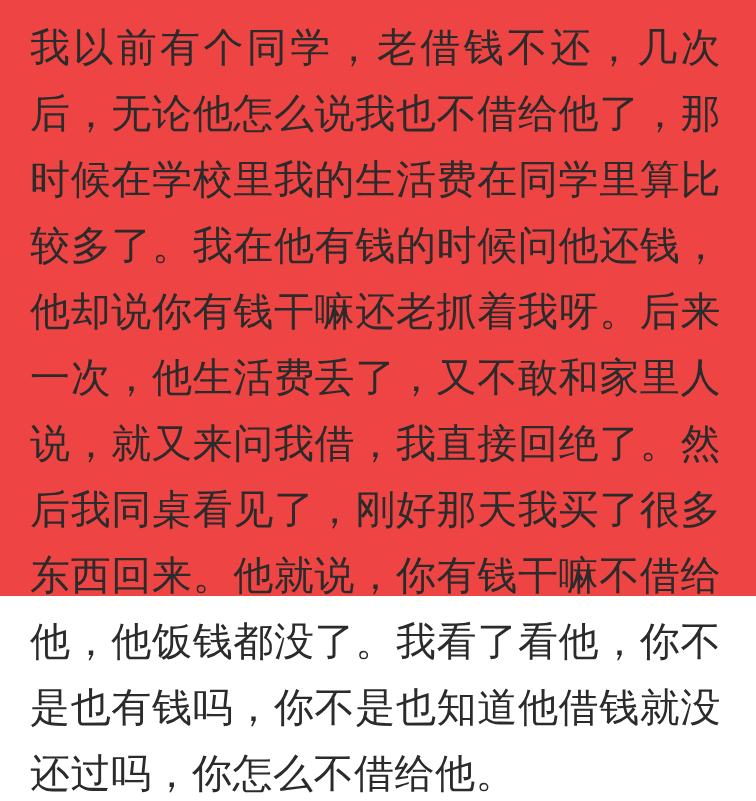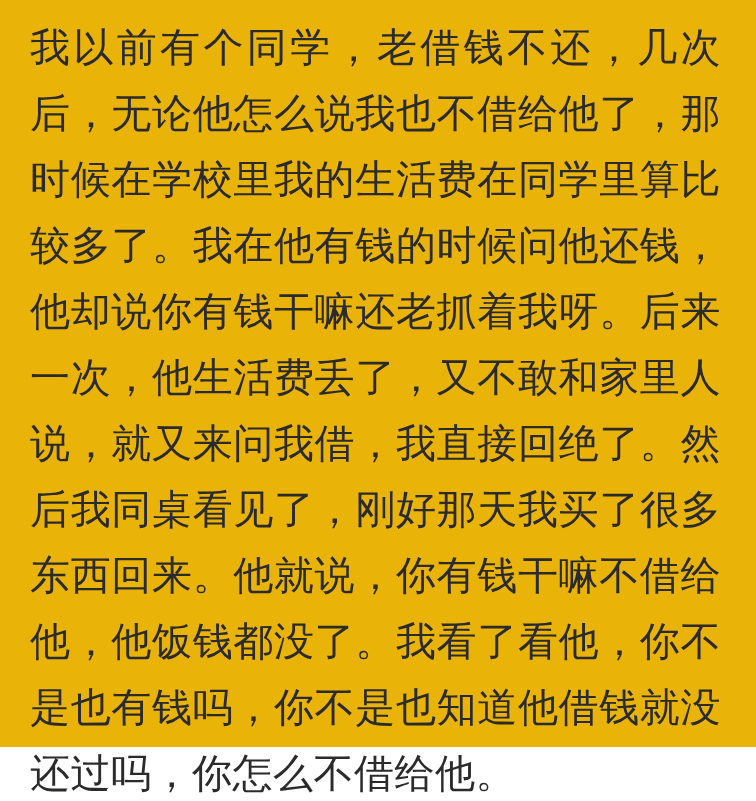--- a/index.html
+++ b/index.html
@@ -9,22 +9,22 @@
   }
   body {
     width: 756px;
     height: 801px;
     overflow: hidden;
     font-family: "DejaVu Sans", sans-serif;
   }
   .page {
     box-sizing: border-box;
     width: 756px;
-    height: 747px;
-    background: #eab308;
+    height: 596px;
+    background: #ef4444;
     padding: 14px 35px 10px 30px;
   }
   .body-text {
     color: #2b2b2b;
     font-family: "DejaVu Sans", sans-serif;
     font-size: 40px;
     line-height: 66px;
     letter-spacing: 0.5px;
     text-align: justify;
     text-justify: inter-character;

